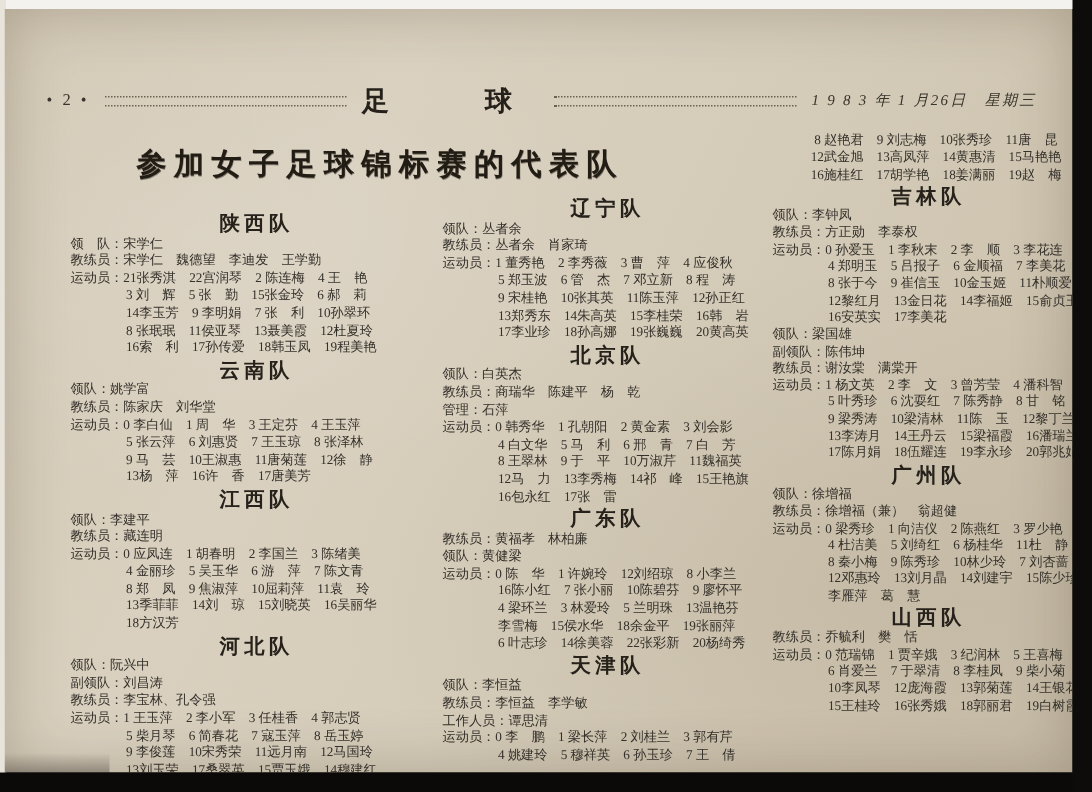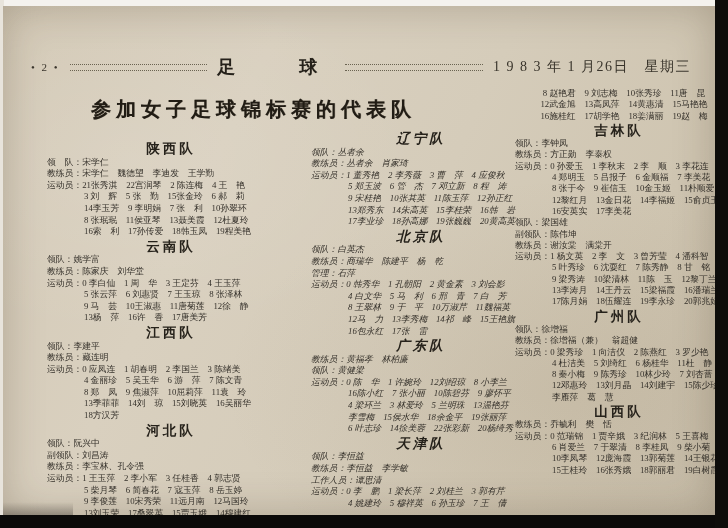--- a/index.html
+++ b/index.html
@@ -20,30 +20,30 @@
     box-shadow:inset 0 0 40px rgba(60,45,25,0.25);
     color:#332e26;
   }
   .masthead{
     position:absolute;left:28px;top:50px;width:660px;height:22px;
     display:flex;align-items:center;
   }
   .page-marker{font-size:11px;color:#3a352c;white-space:pre;letter-spacing:2px;}
   .dotrule{flex:1;height:5px;border-top:1px dotted #57513f;border-bottom:1px dotted #57513f;margin:0 10px;opacity:.85;}
   .np-title{font-size:18px;font-weight:bold;color:#25211a;letter-spacing:18px;white-space:pre;font-family:"Liberation Sans","DejaVu Sans",sans-serif;}
-  .np-date{font-size:14px;color:#39342b;letter-spacing:1.5px;white-space:pre;}
+  .np-date{font-size:10px;color:#39342b;letter-spacing:1.5px;white-space:pre;font-style:italic;}
   .headline{
     position:absolute;left:88px;top:90px;
     font-size:20px;font-weight:bold;color:#211c14;letter-spacing:5px;white-space:pre;
     font-family:"Liberation Sans","DejaVu Sans",sans-serif;
     text-shadow:0.4px 0.4px 0 rgba(30,25,15,0.45);
   }
   .col{position:absolute;font-size:8.8px;line-height:11.6px;color:#34302a;}
   .col-0{left:44px;top:134px;width:248px;}
-  .col-1{left:308px;top:124px;width:220px;font-style:italic;}
+  .col-1{left:292px;top:124px;width:220px;}
   .col-2{left:512px;top:82px;width:208px;line-height:11.3px;}
   .team-name{
     text-align:center;font-size:13.5px;font-weight:bold;color:#26221b;
     letter-spacing:3px;margin:3px 0 2px 0;white-space:pre;
     font-family:"Liberation Sans","DejaVu Sans",sans-serif;
   }
   .line{white-space:pre-wrap;}
   .lbl{white-space:pre;}
   .val{white-space:pre-wrap;}
   .prow{white-space:pre-wrap;padding-left:37px;}

